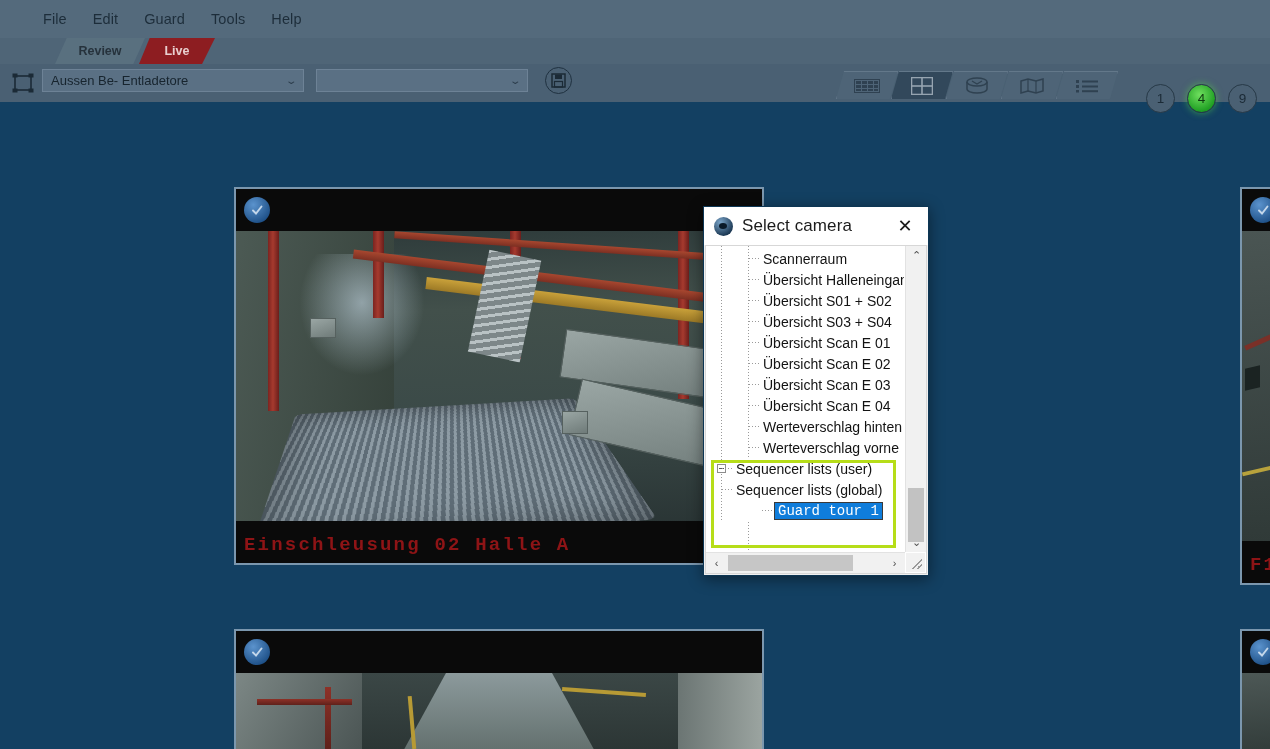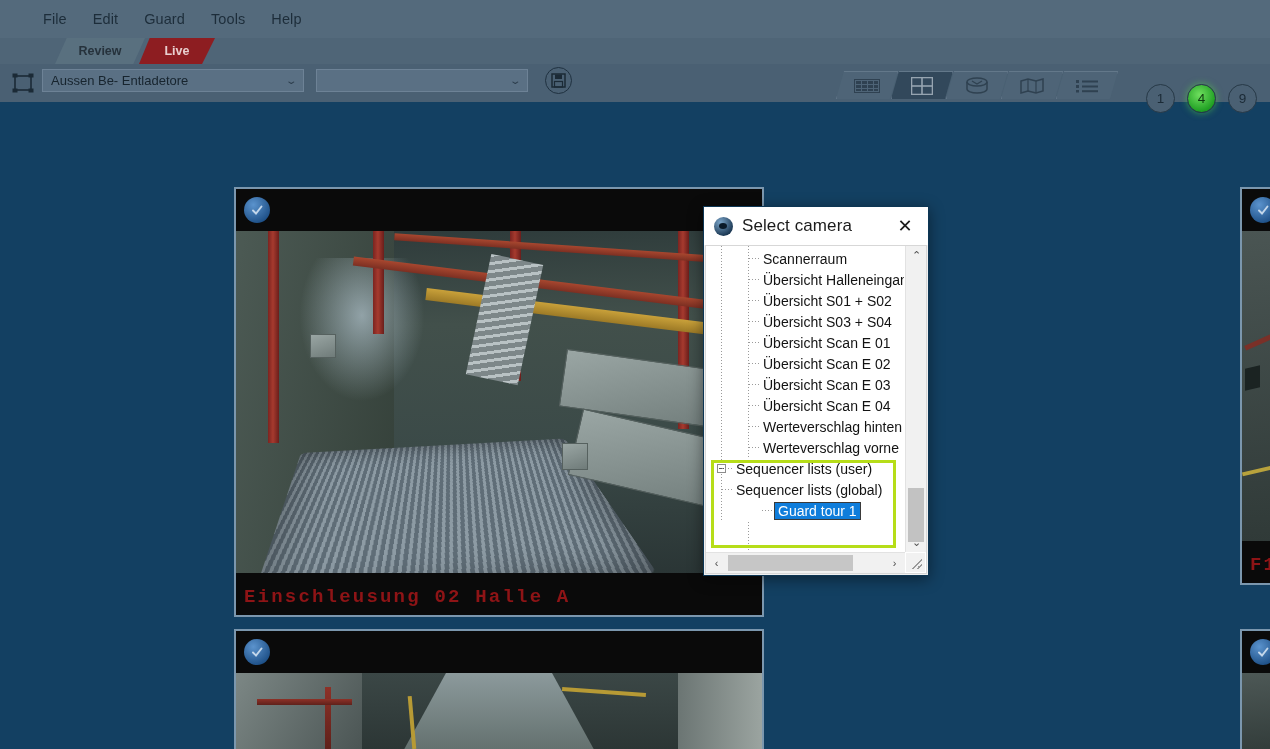--- a/index.html
+++ b/index.html
@@ -172,21 +172,21 @@
     box-shadow: 0 0 7px rgba(90,220,70,.55);
   }
 
   
   .tile {
     position: absolute;
     background: #0b0b0b;
     border: 2px solid #7b97ae;
     overflow: hidden;
   }
-  .tile-1 { left: 234px; top: 187px; width: 530px; height: 430px; }
+  .tile-1 { left: 234px; top: 187px; width: 530px; height: 378px; }
   .tile-2 { left: 234px; top: 629px; width: 530px; height: 120px; border-bottom: none; }
   .tile-3 { left: 1240px; top: 187px; width: 32px;  height: 398px; border-right: none; }
   .tile-4 { left: 1240px; top: 629px; width: 32px;  height: 120px; border-right: none; border-bottom: none; }
 
   .tile-bar { position: absolute; left: 0; right: 0; background: #0a0a0a; }
   .tile-bar-top { top: 0; height: 42px; }
   .tile-bar-bot { bottom: 0; height: 42px; }
 
   .ptz-icon {
     position: absolute;
@@ -419,20 +419,21 @@
     width: 5px; height: 1px;
     background: #5a5a5a;
   }
 
   .node-sel .lbl {
     background: #0f7ddb;
     color: #ffffff;
     outline: 1px solid #3a3a3a;
     padding: 0 3px;
     margin-left: -1px;
+    font-family: Liberation Mono, monospace;
   }
 
   
   .annot {
     position: absolute;
     left: 5px; top: 214px;
     width: 185px; height: 88px;
     border: 3px solid #b6dd18;
     pointer-events: none;
     z-index: 6;

